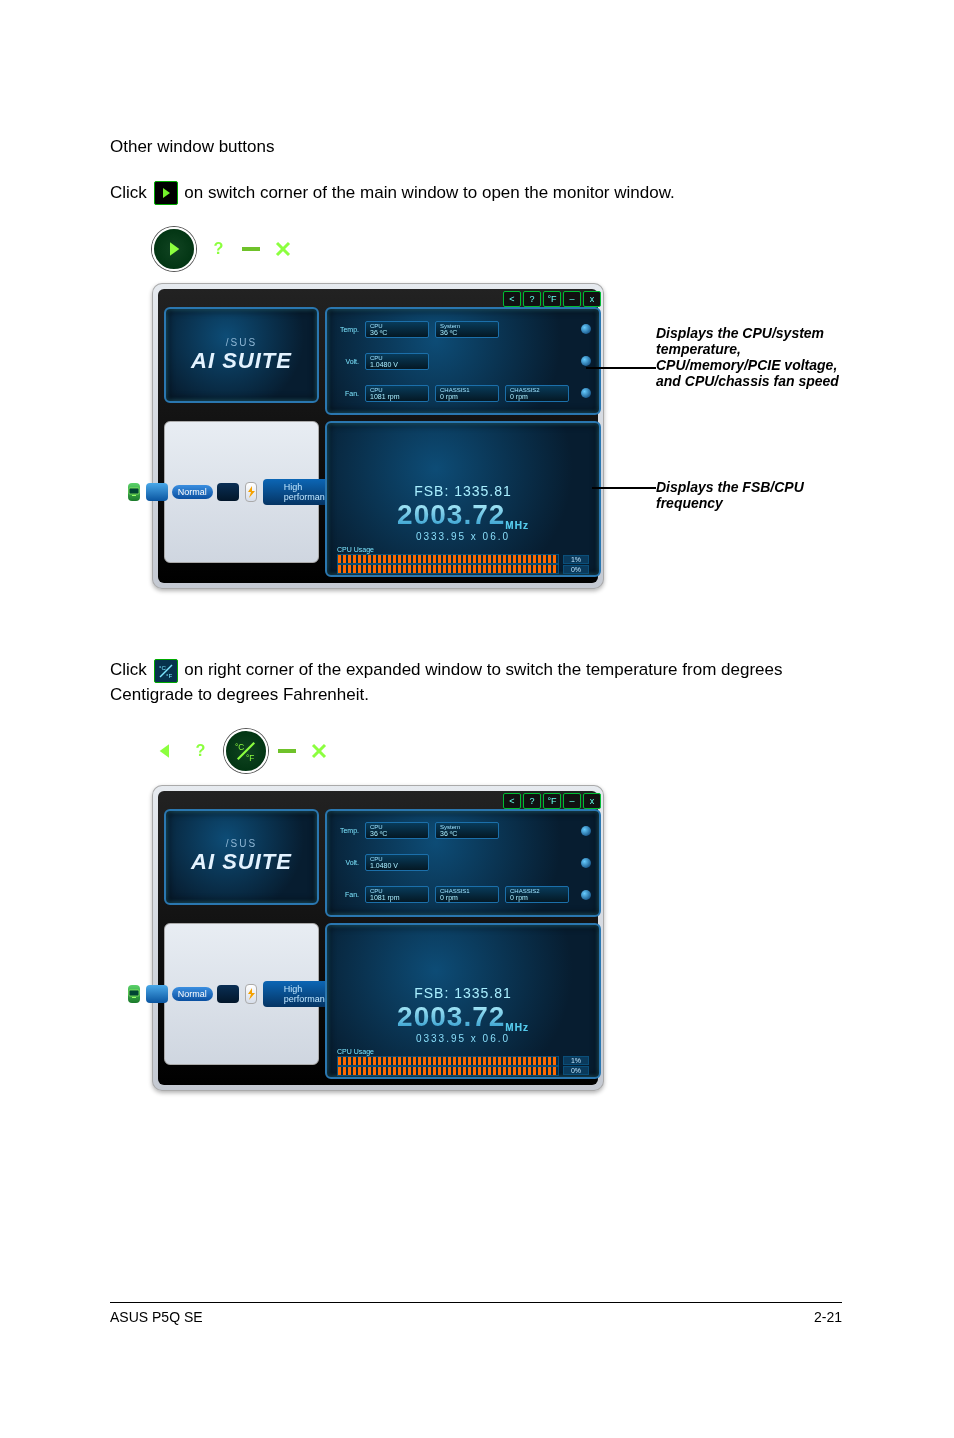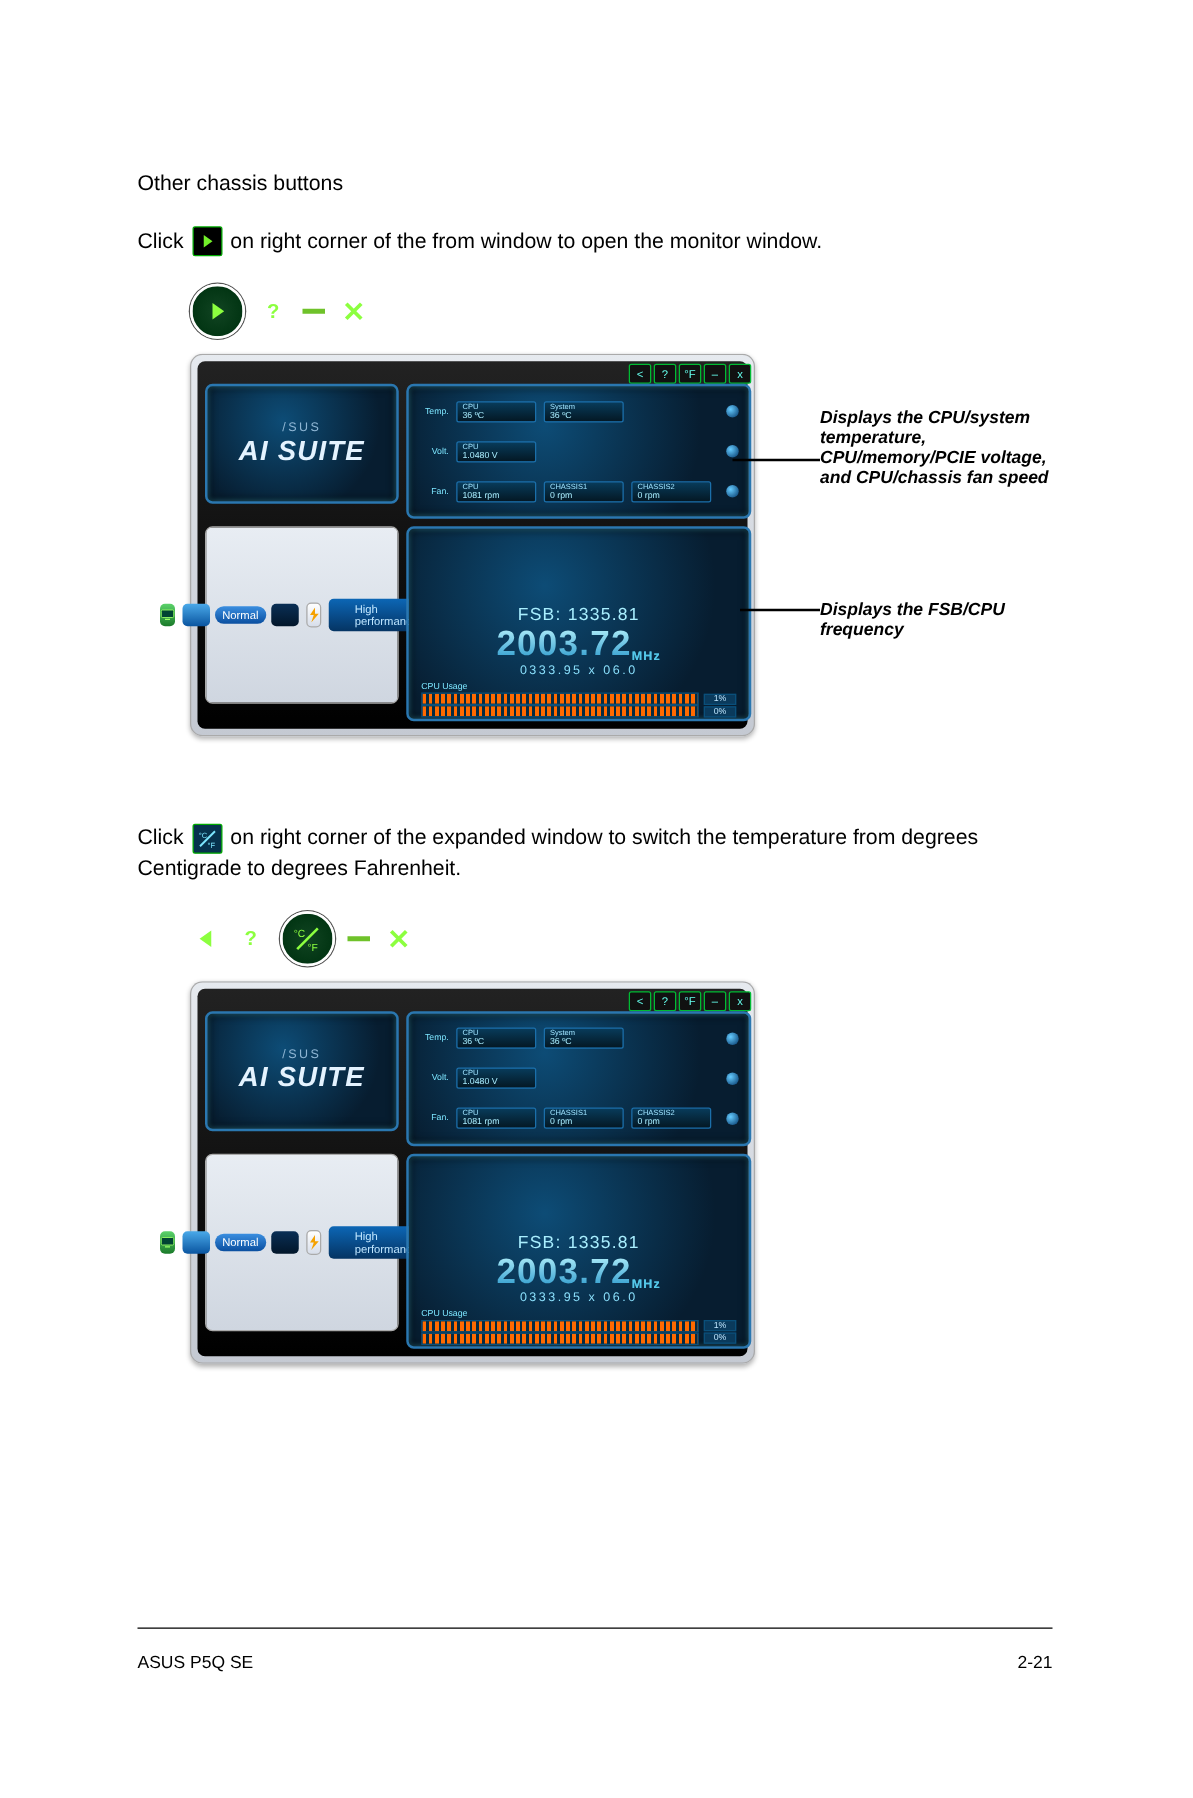--- a/index.html
+++ b/index.html
@@ -203,40 +203,40 @@
   .annot .lead {
     position:absolute; height:0; border-top:2px solid #000;
   }
 
   
   .footer {
     position:absolute;
     left:110px; right:112px;
     top: 1302px;
     border-top:1px solid #000;
-    padding-top:18px;
+    padding-top:6px;
     font-size:14px;
     display:flex; justify-content:space-between;
   }
 </style>
 </head>
 <body>
 
 <div class="page">
 
-  <p class="para">Other chassis buttons</p>
+  <p class="para">Other window buttons</p>
 
   <p class="para">
     <span>Click </span>
     <span class="inline-icon">
       <svg width="12" height="12" viewBox="0 0 12 12">
           <polygon points="3,1 10,6 3,11" fill="#73f02a"></polygon>
         </svg>
     </span>
-    <span> on right corner of the from window to open the monitor window.</span>
+    <span> on switch corner of the main window to open the monitor window.</span>
   </p>
 
   <div class="big-icons">
     <div class="bi highlight">
       <svg width="16" height="16" viewBox="0 0 12 12">
           <polygon points="3,1 10,6 3,11" fill="#8cff3f"></polygon>
         </svg>
     </div>
     <div class="bi">
       <svg width="18" height="18" viewBox="0 0 20 20">

